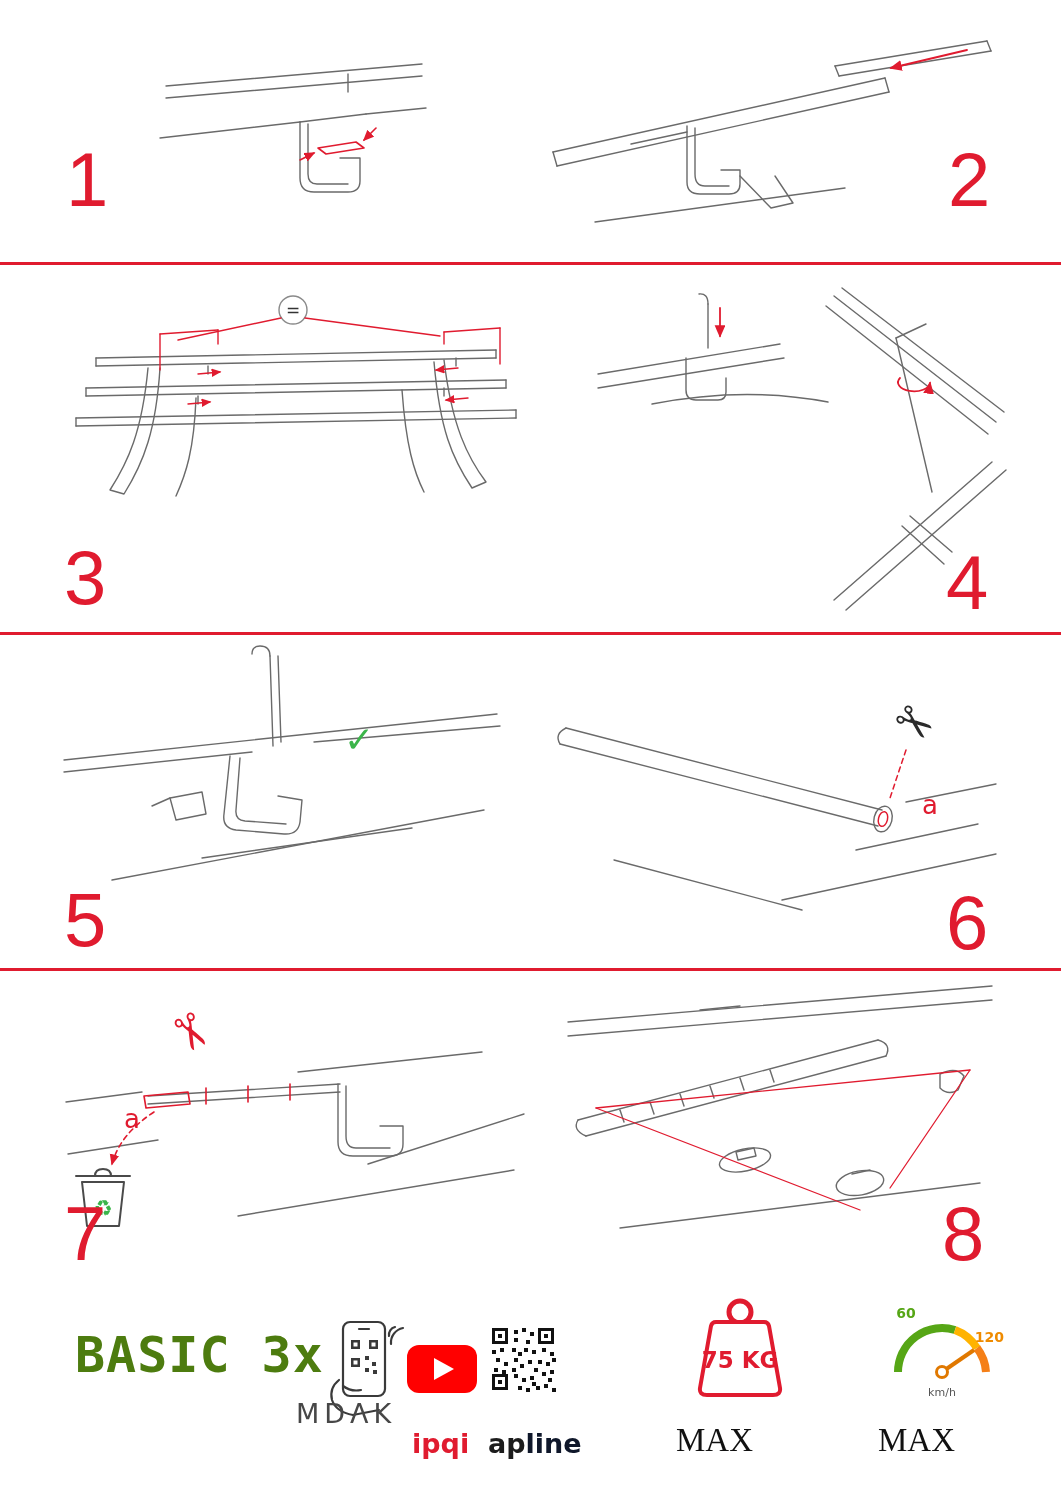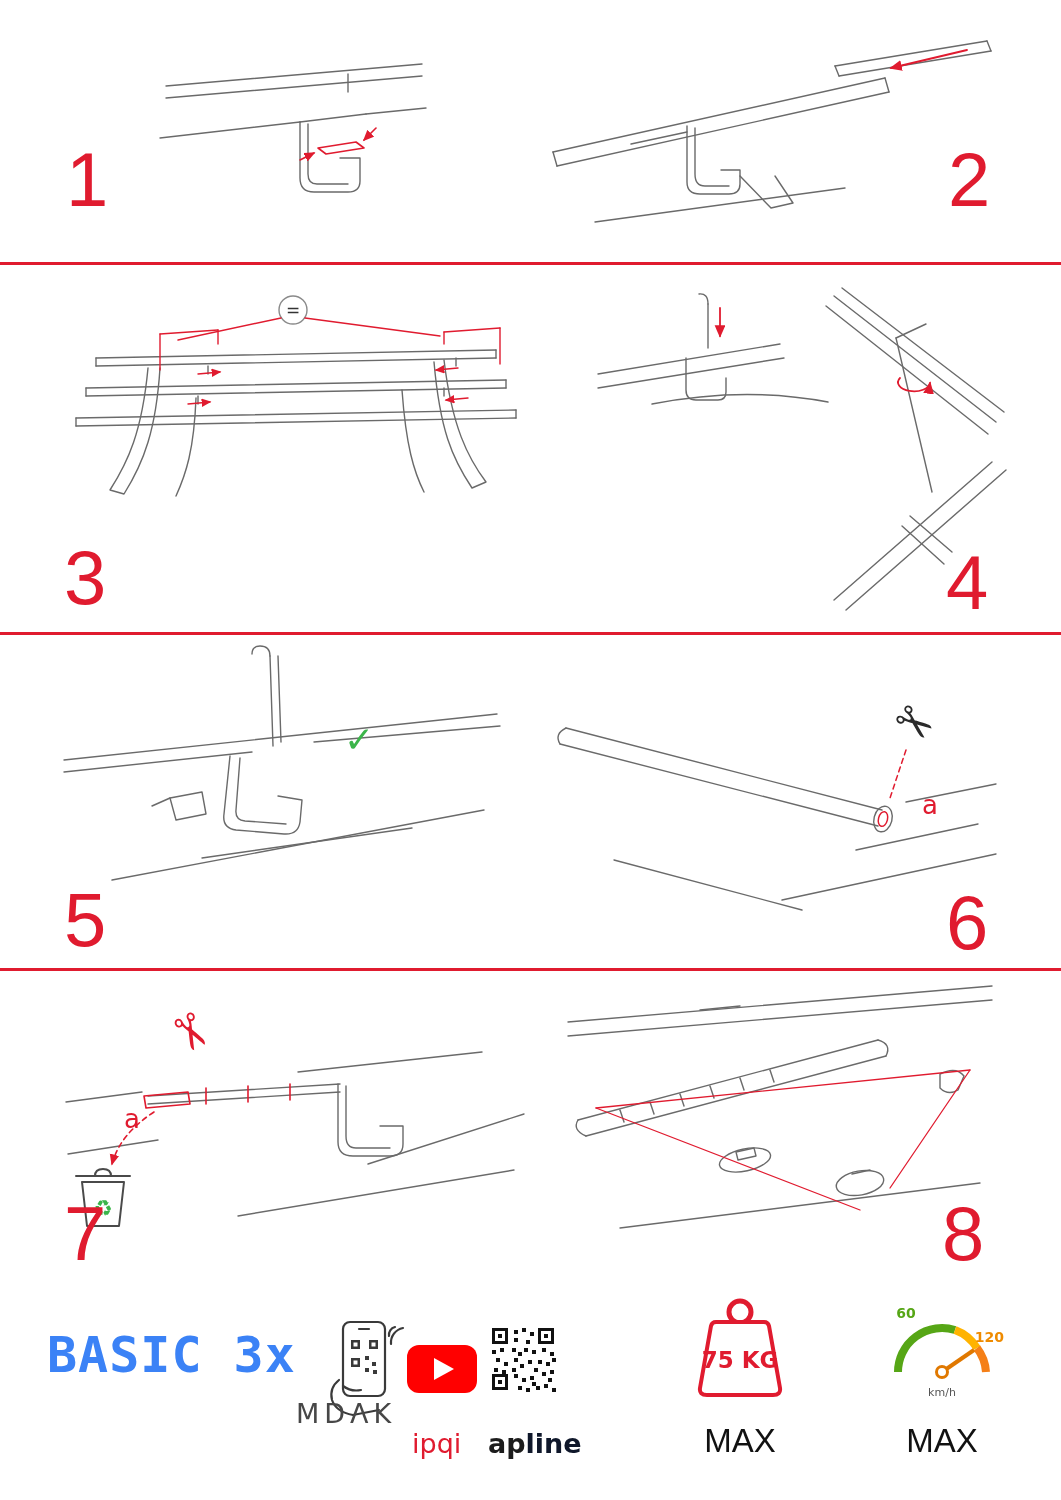--- a/index.html
+++ b/index.html
@@ -6,32 +6,32 @@
   .page{position:relative;width:1061px;height:1500px;background:#fff;overflow:hidden;
         font-family:"DejaVu Sans",sans-serif;}
   .divider{position:absolute;left:0;width:1061px;height:3px;background:#e01b2f;}
   .stepnum{position:absolute;color:#e01b2f;font-size:76px;line-height:1;
            font-family:"Liberation Sans",sans-serif;font-weight:400;}
   .illus{position:absolute;overflow:visible;}
   svg{display:block;overflow:visible;}
   svg text{font-family:"DejaVu Sans",sans-serif;}
   .s{stroke:#6a6a6a;fill:none;stroke-width:1.4;stroke-linecap:round;stroke-linejoin:round;}
   .r{stroke:#e01b2f;fill:none;stroke-linecap:round;stroke-linejoin:round;}
-  .brand-title{position:absolute;left:47px;top:1330px;font-family:"DejaVu Sans Mono",monospace;
-               font-weight:bold;font-size:50px;color:#3b82f6;letter-spacing:1px;line-height:1;}
+  .brand-title{position:absolute;left:75px;top:1330px;font-family:"DejaVu Sans Mono",monospace;
+               font-weight:bold;font-size:50px;color:#4d7c0f;letter-spacing:1px;line-height:1;}
   .brand-sub{position:absolute;left:64px;top:1398px;font-size:29px;font-weight:bold;
              color:#1c1c1c;line-height:1.1;}
   .brand-sub .red-part{color:#e01b2f;}
   .footer-label{position:absolute;font-size:27px;line-height:1;}
   .lbl-mdak{left:296px;top:1400px;color:#474747;font-weight:normal;letter-spacing:5px;}
-  .lbl-ipqi{left:412px;top:1430px;color:#e01b2f;font-weight:400;}
+  .lbl-ipqi{left:412px;top:1430px;color:#e01b2f;font-weight:700;}
   .lbl-apline{left:488px;top:1430px;color:#1c1c1c;font-weight:bold;}
   .lbl-apline .red-part{color:#0f172a;}
-  .max-label{position:absolute;width:128px;text-align:center;font-size:33px;color:#111;
-             font-family:Liberation Sans, sans-serif;line-height:1;}
+  .max-label{position:absolute;width:128px;font-size:33px;color:#111;
+             font-family:Liberation Serif, serif;line-height:1;}
 </style>
 </head>
 <body>
 
 <div class="page">
 
   <svg class="illus" style="left:150px;top:50px" width="290" height="185" viewBox="0 0 290 185">
     <defs>
         <marker id="m1" markerWidth="8" markerHeight="8" refX="6" refY="3" orient="auto">
           <path d="M0,0 L7,3 L0,6 Z" fill="#e01b2f"></path>

